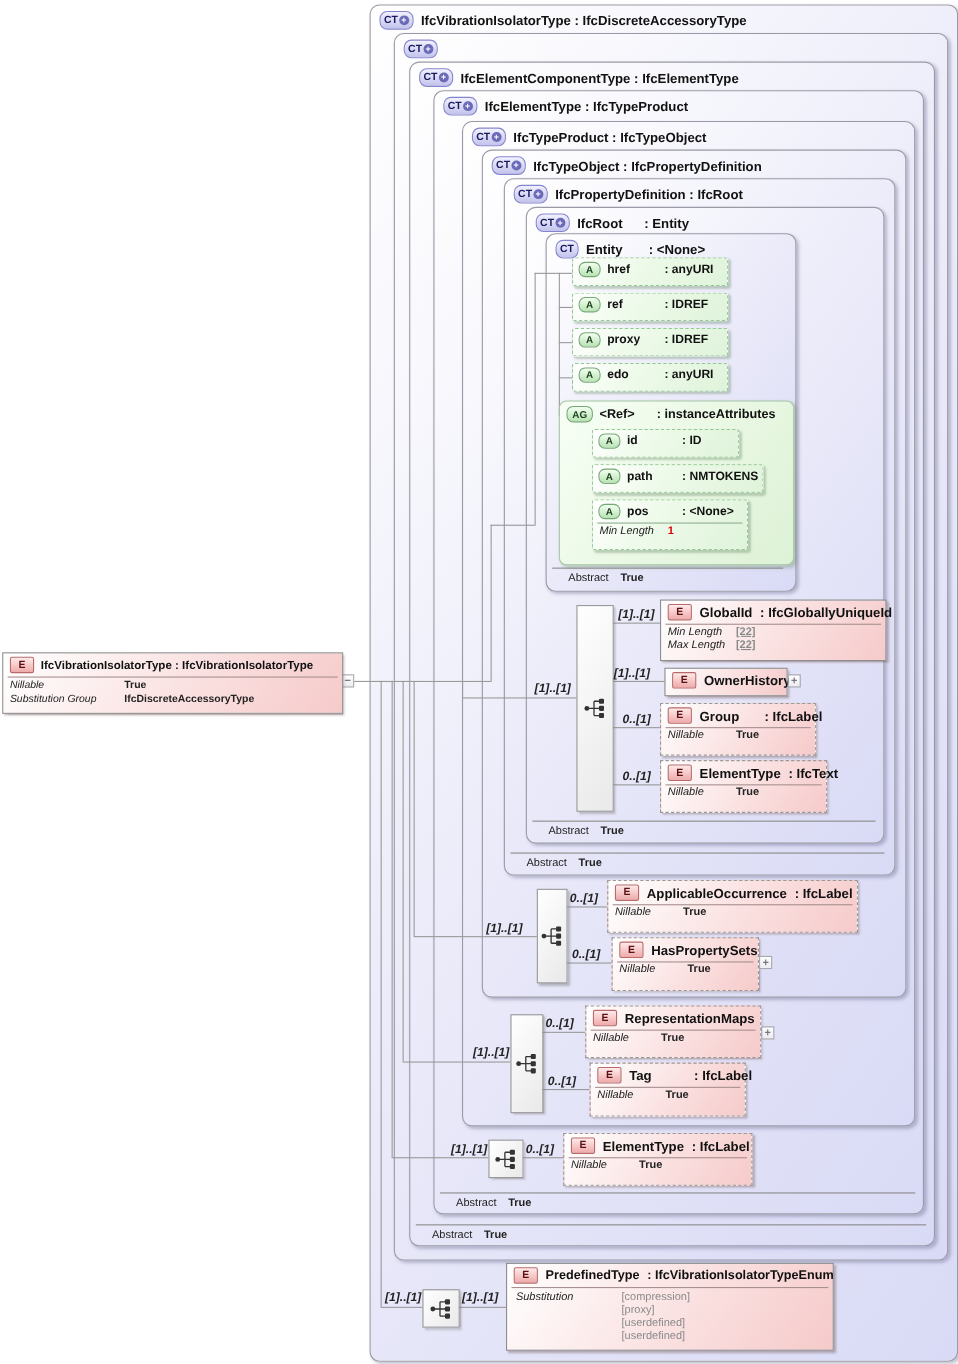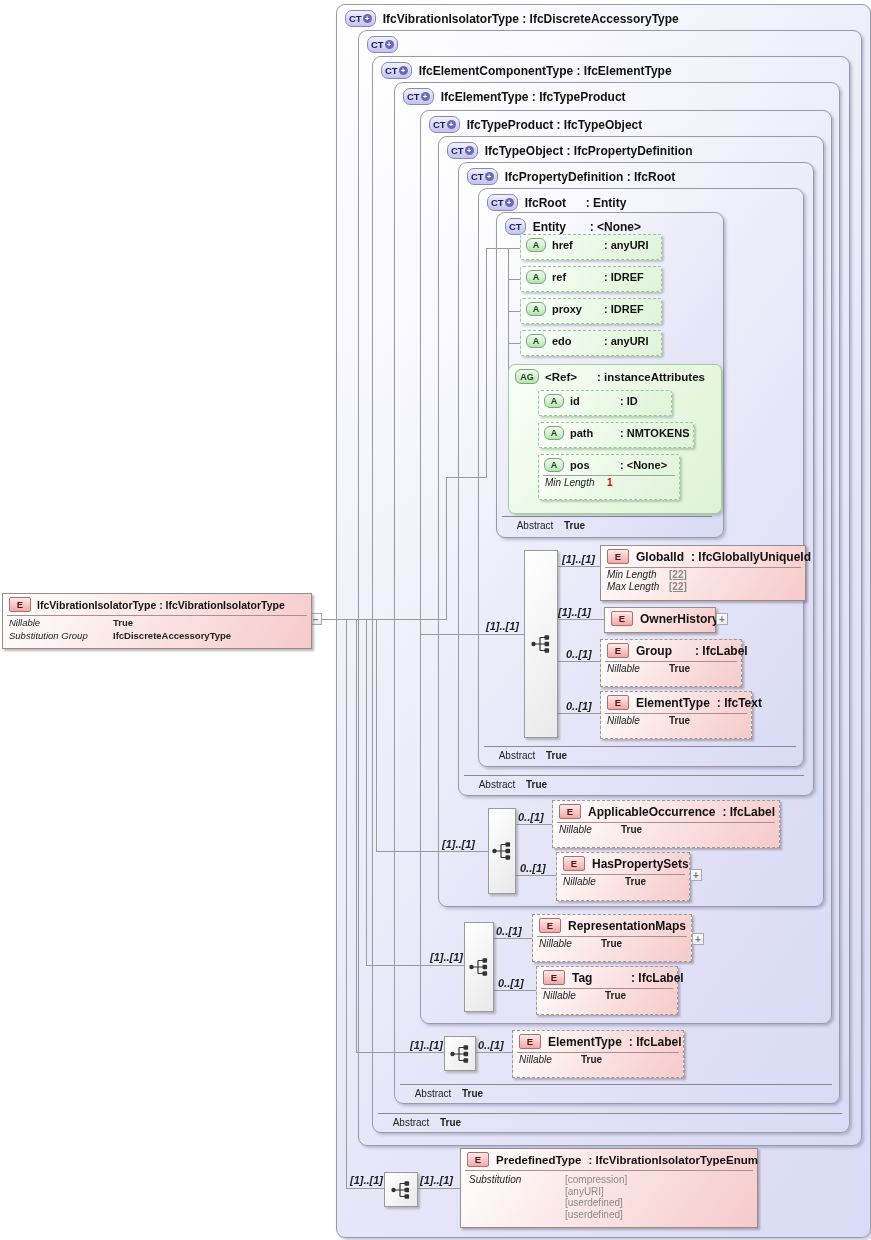--- a/index.html
+++ b/index.html
@@ -502,20 +502,20 @@
     <div class="ehead" style="font-size:11.5px">
       <span class="e-icon">E</span>
       <span>PredefinedType</span>
       <span>: IfcVibrationIsolatorTypeEnum</span>
     </div>
     <div class="sep"></div>
     <div class="enum-row">
       <span class="lbl">Substitution</span>
       <span class="enum-vals">
         <span>[compression]</span>
-        <span>[anyURI]</span>
+        <span>[proxy]</span>
         <span>[userdefined]</span>
         <span>[userdefined]</span>
       </span>
     </div>
   </div>
 
 </div>
 
 </body></html>

